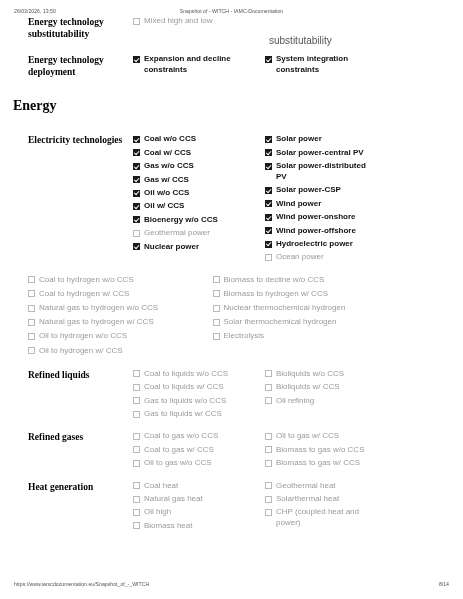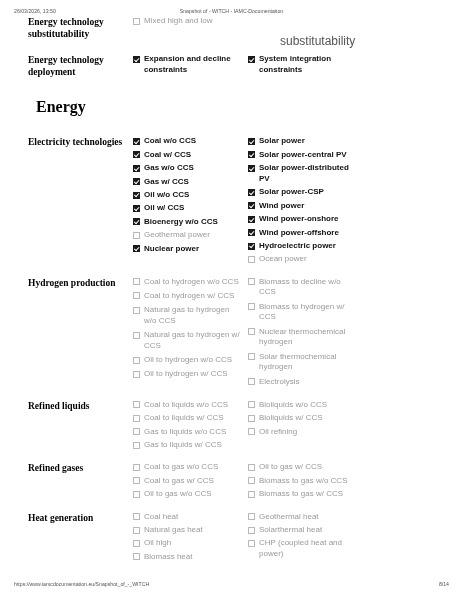--- a/index.html
+++ b/index.html
@@ -59,34 +59,34 @@
     font-weight: bold;
     font-size: 9.5px;
     line-height: 11.6px;
     color: #000;
     padding-top: 1px;
   }
 
   .cols {
     flex: 1 1 auto;
     display: flex;
-    gap: 0;
+    gap: 17px;
   }
   .col {
     width: 50%;
     flex: 0 0 50%;
     padding-right: 6px;
   }
 
   
   .section-head {
-    padding: 0 14px 0 36px;
+    padding: 0 14px 0 13px;
     font-family: "Liberation Serif", serif;
     font-weight: bold;
-    font-size: 16px;
+    font-size: 14px;
     color: #000;
   }
 
   
   .item {
     display: flex;
     align-items: flex-start;
     font-size: 8px;
     line-height: 10.8px;
     margin-bottom: 2.6px;
@@ -130,23 +130,23 @@
 
   
   .item.wrapy { margin-bottom: 3.4px; }
 
   .spacer-sm { height: 9px; }
   .spacer-md { height: 14px; }
   .spacer-lg { height: 20px; }
 
   .top-extra {
     position: absolute;
-    left: 280px;
+    left: 269px;
     top: 20px;
-    font-size: 12px;
+    font-size: 10px;
     line-height: 10.8px;
     color: #555;
   }
 </style>
 </head>
 <body>
 
 <div class="print-header">
   <span class="ph-left">26/03/2026, 13:50</span>
   <span class="ph-mid">Snapshot of - WITCH - IAMC-Documentation</span>
@@ -273,21 +273,20 @@
             <span class="cbx off"></span>
             <span class="txt">Ocean power</span>
           </div>
         </div>
     </div>
   </div>
 
   <div class="spacer-sm"></div>
 
   <div class="row">
-    <div class="row-label">Hydrogen production</div>
     <div class="cols">
       <div class="col">
           <div class="item unchecked wrapy">
             <span class="cbx off"></span>
             <span class="txt">Coal to hydrogen w/o CCS</span>
           </div>
           <div class="item unchecked wrapy">
             <span class="cbx off"></span>
             <span class="txt">Coal to hydrogen w/ CCS</span>
           </div>

